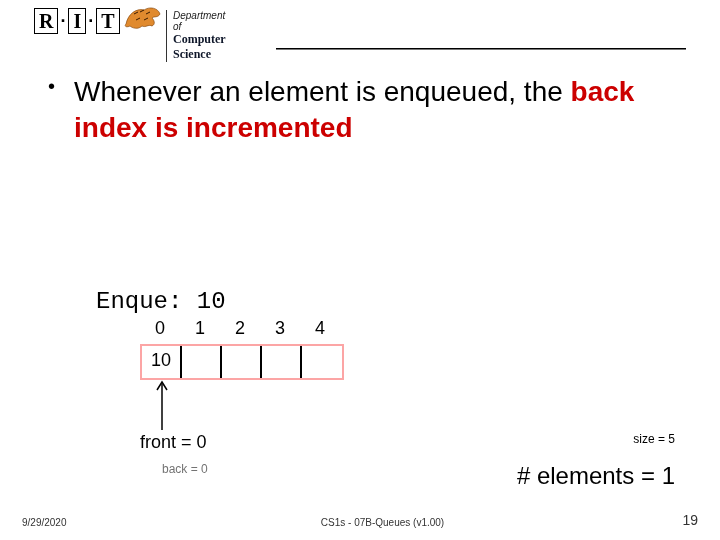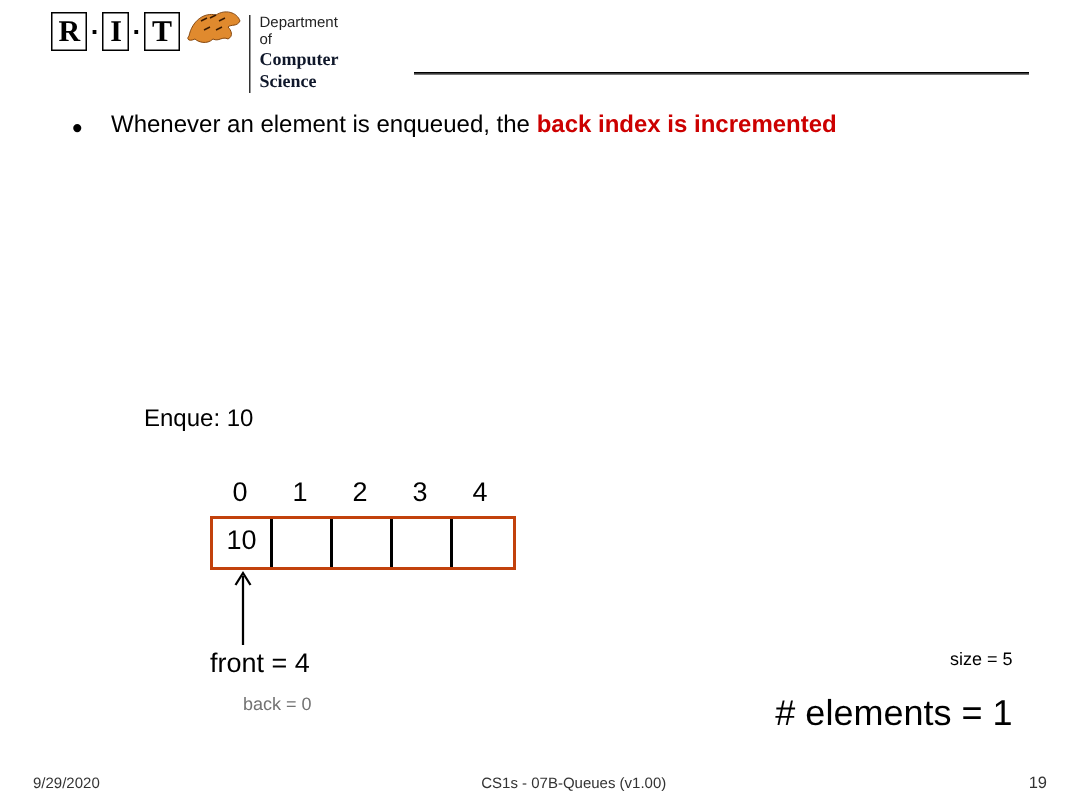--- a/index.html
+++ b/index.html
@@ -7,55 +7,55 @@
   .slide { position: relative; width: 720px; height: 540px; }
 
   
   .header { position: absolute; top: 8px; left: 34px; right: 34px; height: 50px; }
   .logo-block { position: absolute; left: 0; top: 0; }
   .rit-box { display:inline-flex; align-items:center; gap:2px; }
   .rit-letter { font-weight: bold; font-family: Georgia, serif; font-size: 20px; border:1px solid #000; padding:2px 4px; line-height:1; }
   .rit-dot { font-weight:bold; font-size:18px; }
   .tiger { position:absolute; left:90px; top:-4px; }
   .dept-block { position:absolute; left:132px; top:2px; border-left:1px solid #333; padding-left:6px; }
-  .dept1 { font-size: 10px; line-height: 1.1; color:#222; }
+  .dept1 { font-style: italic; font-size: 10px; line-height: 1.1; color:#222; }
   .dept2 { font-size: 12px; font-weight: 700; color:#0f172a; font-family: Georgia, serif; }
 
   .title { position:absolute; right:0; top:12px; font-weight: bold; font-size: 18px; }
   .title-underline { position:absolute; top:40px; left:242px; right:0; height:2px; background:#000; border-bottom:1px solid #777; }
 
   
   .bullets { position:absolute; top:74px; left:48px; right:40px; }
-  .bullet { position:relative; padding-left:26px; font-size:16px; line-height:1.28; margin-bottom:34px; }
+  .bullet { position:relative; padding-left:26px; font-size:28px; line-height:1.28; margin-bottom:34px; }
   .bullet::before { content:"•"; position:absolute; left:0; top:0; font-size:20px; }
   .b-red { font-weight:bold; color:#cc0000; }
   .b-bold { font-weight:bold; }
 
   
-  .enque-label { position:absolute; left:96px; top:271px; font-size:16px; }
+  .enque-label { position:absolute; left:96px; top:288px; font-size:24px;font-family:Liberation Mono, monospace; }
 
   .indices-row { position:absolute; left:140px; top:318px; display:flex; }
   .idx { width:40px; text-align:center; font-size:18px; }
 
-  .array-row { position:absolute; left:140px; top:344px; display:flex; border:2px solid #c2410c; }
+  .array-row { position:absolute; left:140px; top:344px; display:flex; border:2px solid #fca5a5; }
   .cell { width:40px; height:32px; border-right:2px solid #000; text-align:center; font-size:18px; line-height:28px; }
   .cell:last-child { border-right:none; }
 
   .arrow-svg { position:absolute; left:154px; top:378px; }
 
   .front-label { position:absolute; left:140px; top:432px; font-size:18px; }
   .back-label  { position:absolute; left:162px; top:462px; font-size:12px; color:#737373; }
 
   .size-label  { position:absolute; right:45px; top:432px; font-size:12px; }
   .elem-label  { position:absolute; right:45px; top:462px; font-size:24px; }
 
   
   .footer-left  { position:absolute; left:22px;  bottom:12px; font-size:10px; color:#333;text-align:right; }
   .footer-mid   { position:absolute; left:0; right:0; bottom:12px; text-align:center; font-size:10px; color:#333;margin-left:45px; }
-  .footer-right { position:absolute; right:22px; bottom:12px; font-size:11px; color:#333; }
+  .footer-right { position:absolute; right:22px; bottom:12px; font-size:14px; color:#333; }
 </style>
 </head>
 <body>
 
 <div class="slide">
   <div class="header">
     <div class="logo-block">
       <span class="rit-box">
         <span class="rit-letter">R</span>
         <span class="rit-dot">·</span>
@@ -99,21 +99,21 @@
     <div class="cell"></div>
     <div class="cell"></div>
     <div class="cell"></div>
   </div>
 
   <svg class="arrow-svg" width="16" height="54">
     <line x1="8" y1="52" x2="8" y2="6" stroke="#000" stroke-width="1.5"></line>
     <polyline points="3,12 8,4 13,12" fill="none" stroke="#000" stroke-width="1.5"></polyline>
   </svg>
 
-  <div class="front-label">front = 4</div>
+  <div class="front-label">front = 0</div>
   <div class="back-label">back = 0</div>
   <div class="size-label">size = 5</div>
   <div class="elem-label"># elements = 1</div>
 
   <div class="footer-left">9/29/2020</div>
   <div class="footer-mid">CS1s - 07B-Queues (v1.00)</div>
   <div class="footer-right">19</div>
 </div>
 
 </body></html>

